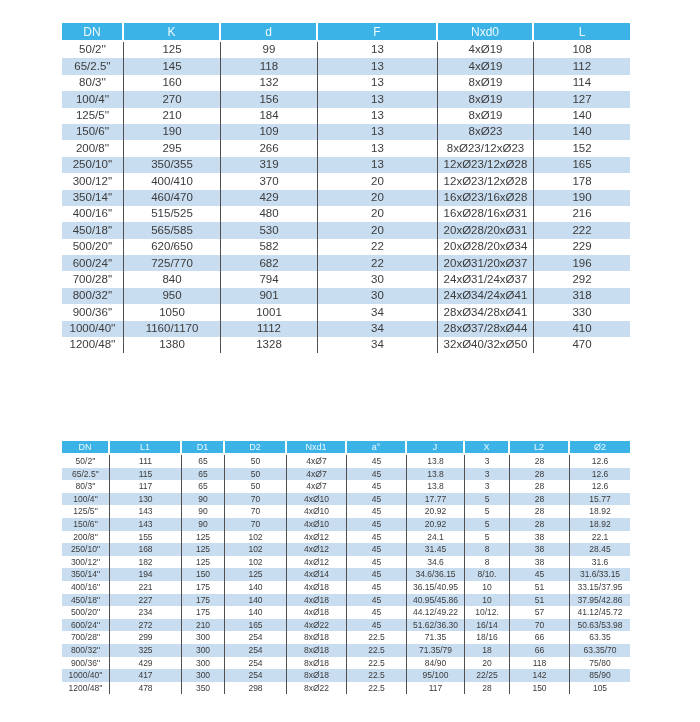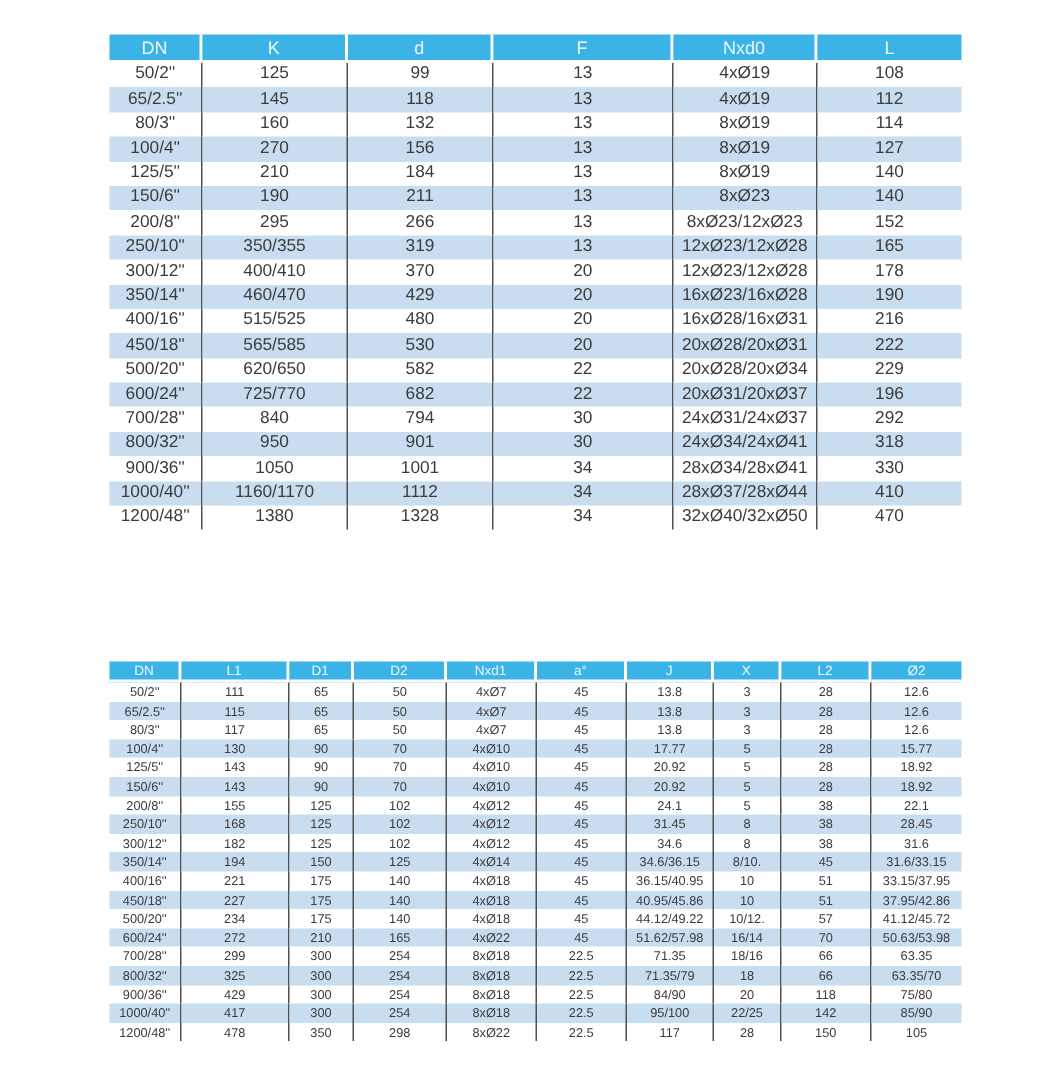--- a/index.html
+++ b/index.html
@@ -1,18 +1,18 @@
 <!DOCTYPE html>
 <html style="--header-bg: #3bb3e7; --header-text: #eef9ff; --stripe-bg: #c9ddf0; --grid-line: #4f4f4f; --body-text: #3b3b3b;"><head>
 <meta charset="utf-8">
 <style>
   * { margin:0; padding:0; box-sizing:border-box; }
   html,body { width:700px; height:722px; background:#ffffff; overflow:hidden; }
   body { font-family:"Liberation Sans", sans-serif; position:relative; color:#3b3b3b; }
-  .page { position:absolute; inset:0; background:#ffffff;margin-left:11px; }
+  .page { position:absolute; inset:0; background:#ffffff; }
 
   table.spec-table {
     position:absolute;
     border-collapse:separate;
     border-spacing:0;
     table-layout:fixed;
   }
   .t1 { left:62px; top:23px;  width:568px; font-size:11.5px; }
   .t2 { left:62px; top:441px; width:568px; font-size:8.5px;  }
 
@@ -104,21 +104,21 @@
           <td>125/5''</td>
           <td>210</td>
           <td>184</td>
           <td>13</td>
           <td>8xØ19</td>
           <td>140</td>
         </tr>
         <tr class="stripe">
           <td>150/6''</td>
           <td>190</td>
-          <td>211</td>
+          <td>109</td>
           <td>13</td>
           <td>8xØ23</td>
           <td>140</td>
         </tr>
         <tr>
           <td>200/8''</td>
           <td>295</td>
           <td>266</td>
           <td>13</td>
           <td>8xØ23/12xØ23</td>
@@ -406,21 +406,21 @@
           <td>57</td>
           <td>41.12/45.72</td>
         </tr>
         <tr class="stripe">
           <td>600/24''</td>
           <td>272</td>
           <td>210</td>
           <td>165</td>
           <td>4xØ22</td>
           <td>45</td>
-          <td>51.62/57.98</td>
+          <td>51.62/36.30</td>
           <td>16/14</td>
           <td>70</td>
           <td>50.63/53.98</td>
         </tr>
         <tr>
           <td>700/28''</td>
           <td>299</td>
           <td>300</td>
           <td>254</td>
           <td>8xØ18</td>

